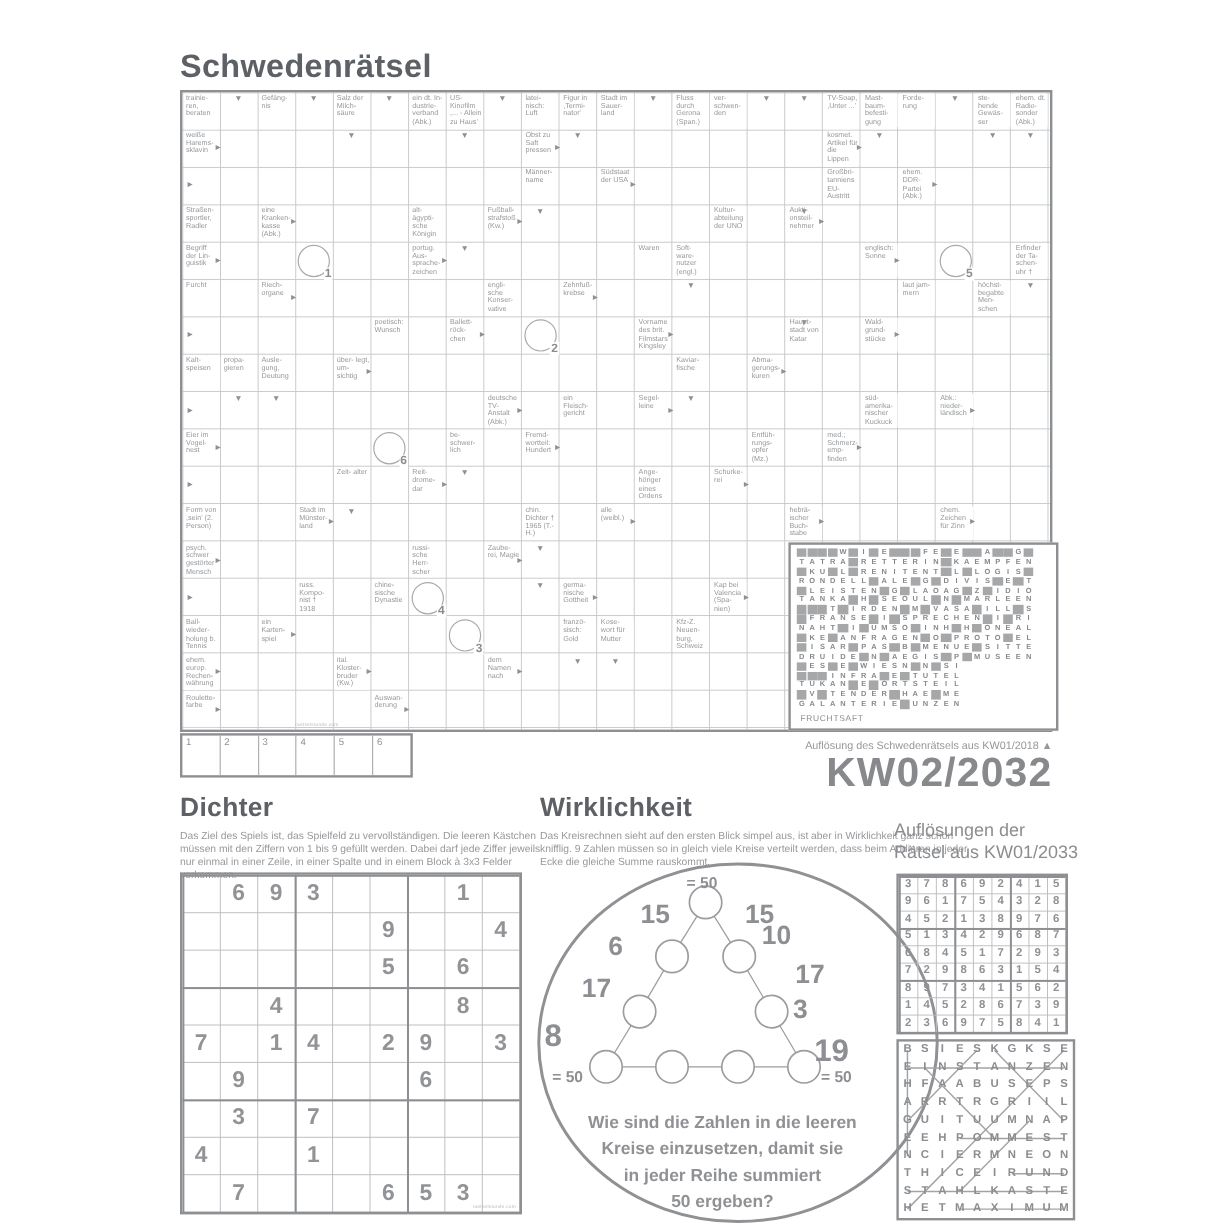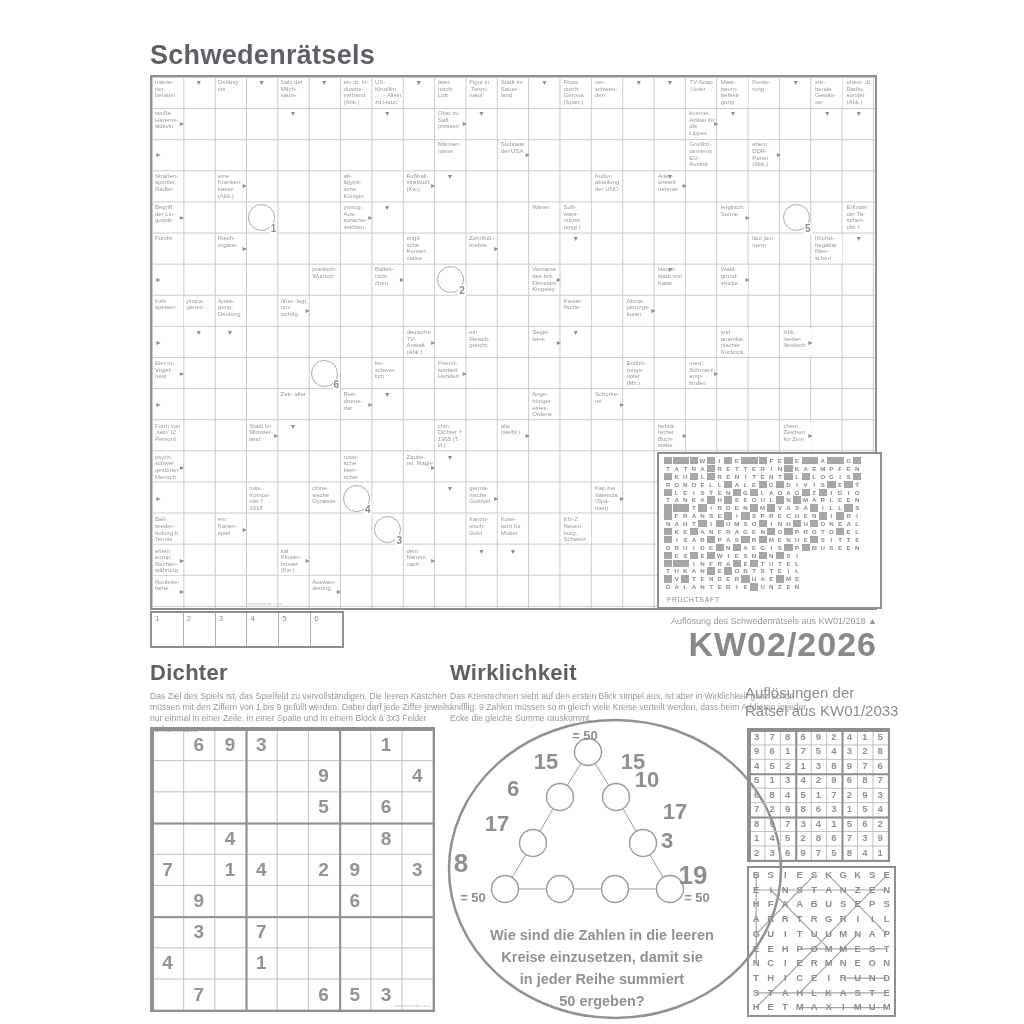--- a/index.html
+++ b/index.html
@@ -48,21 +48,21 @@
       linear-gradient(90deg,#bdbebf 1px,transparent 1px),linear-gradient(#bdbebf 1px,transparent 1px);
     background-size:46.3px 43.3px,46.3px 43.3px,15.44px 14.44px,15.44px 14.44px;}
   .ssd{position:absolute;width:15.44px;height:14.44px;text-align:center;line-height:14.4px;font-size:9.5px;font-weight:bold;color:#8f9194;}
   #wordsearch{left:747px;top:866px;width:145px;height:147px;border:2.5px solid #8d8f92;}
   .wcell{position:absolute;width:14.5px;height:14.7px;text-align:center;line-height:14.7px;font-size:9.5px;font-weight:bold;color:#8b8d90;}
   #ws-lines{position:absolute;left:0;top:0;}
 </style>
 </head>
 <body>
 
-<h1 class="sec abs" id="xw-title">Schwedenrätsels</h1>
+<h1 class="sec abs" id="xw-title">Schwedenrätsel</h1>
 
 <div class="abs" id="crossword">
   <div class="abs" id="xw-solution">
     <div id="sol-rows">
         <div class="srow">
           <div class="scell blk"></div>
           <div class="scell blk"></div>
           <div class="scell blk"></div>
           <div class="scell blk"></div>
           <div class="scell">W</div>
@@ -641,21 +641,21 @@
     <div class="acell">2</div>
     <div class="acell">3</div>
     <div class="acell">4</div>
     <div class="acell">5</div>
     <div class="acell">6</div>
   </div>
 
 <div class="abs" id="solution-note">
   <span>Auflösung des Schwedenrätsels aus KW01/2018</span> <span>▲</span>
 </div>
-<div class="abs" id="week-label">KW02/2026</div>
+<div class="abs" id="week-label">KW02/2032</div>
 
 <h1 class="sec abs" id="sudoku-title">Dichter</h1>
 <p class="abs" id="sudoku-instructions" style="margin:0">Das Ziel des Spiels ist, das Spielfeld zu vervollständigen. Die leeren Kästchen müssen mit den Ziffern von 1 bis 9 gefüllt werden. Dabei darf jede Ziffer jeweils nur einmal in einer Zeile, in einer Spalte und in einem Block à 3x3 Felder vorkommen.</p>
 <div class="abs" id="sudoku-grid">
   <div class="wm" style="right:3px;bottom:2px;">raetselstunde.com</div>
 <div class="sdk" style="left: 0px; top: 0px;"></div>
     <div class="sdk" style="left: 31.2px; top: 0px;">6</div>
     <div class="sdk" style="left: 62.4px; top: 0px;">9</div>
     <div class="sdk" style="left: 93.6px; top: 0px;">3</div>
     <div class="sdk" style="left: 124.8px; top: 0px;"></div>

